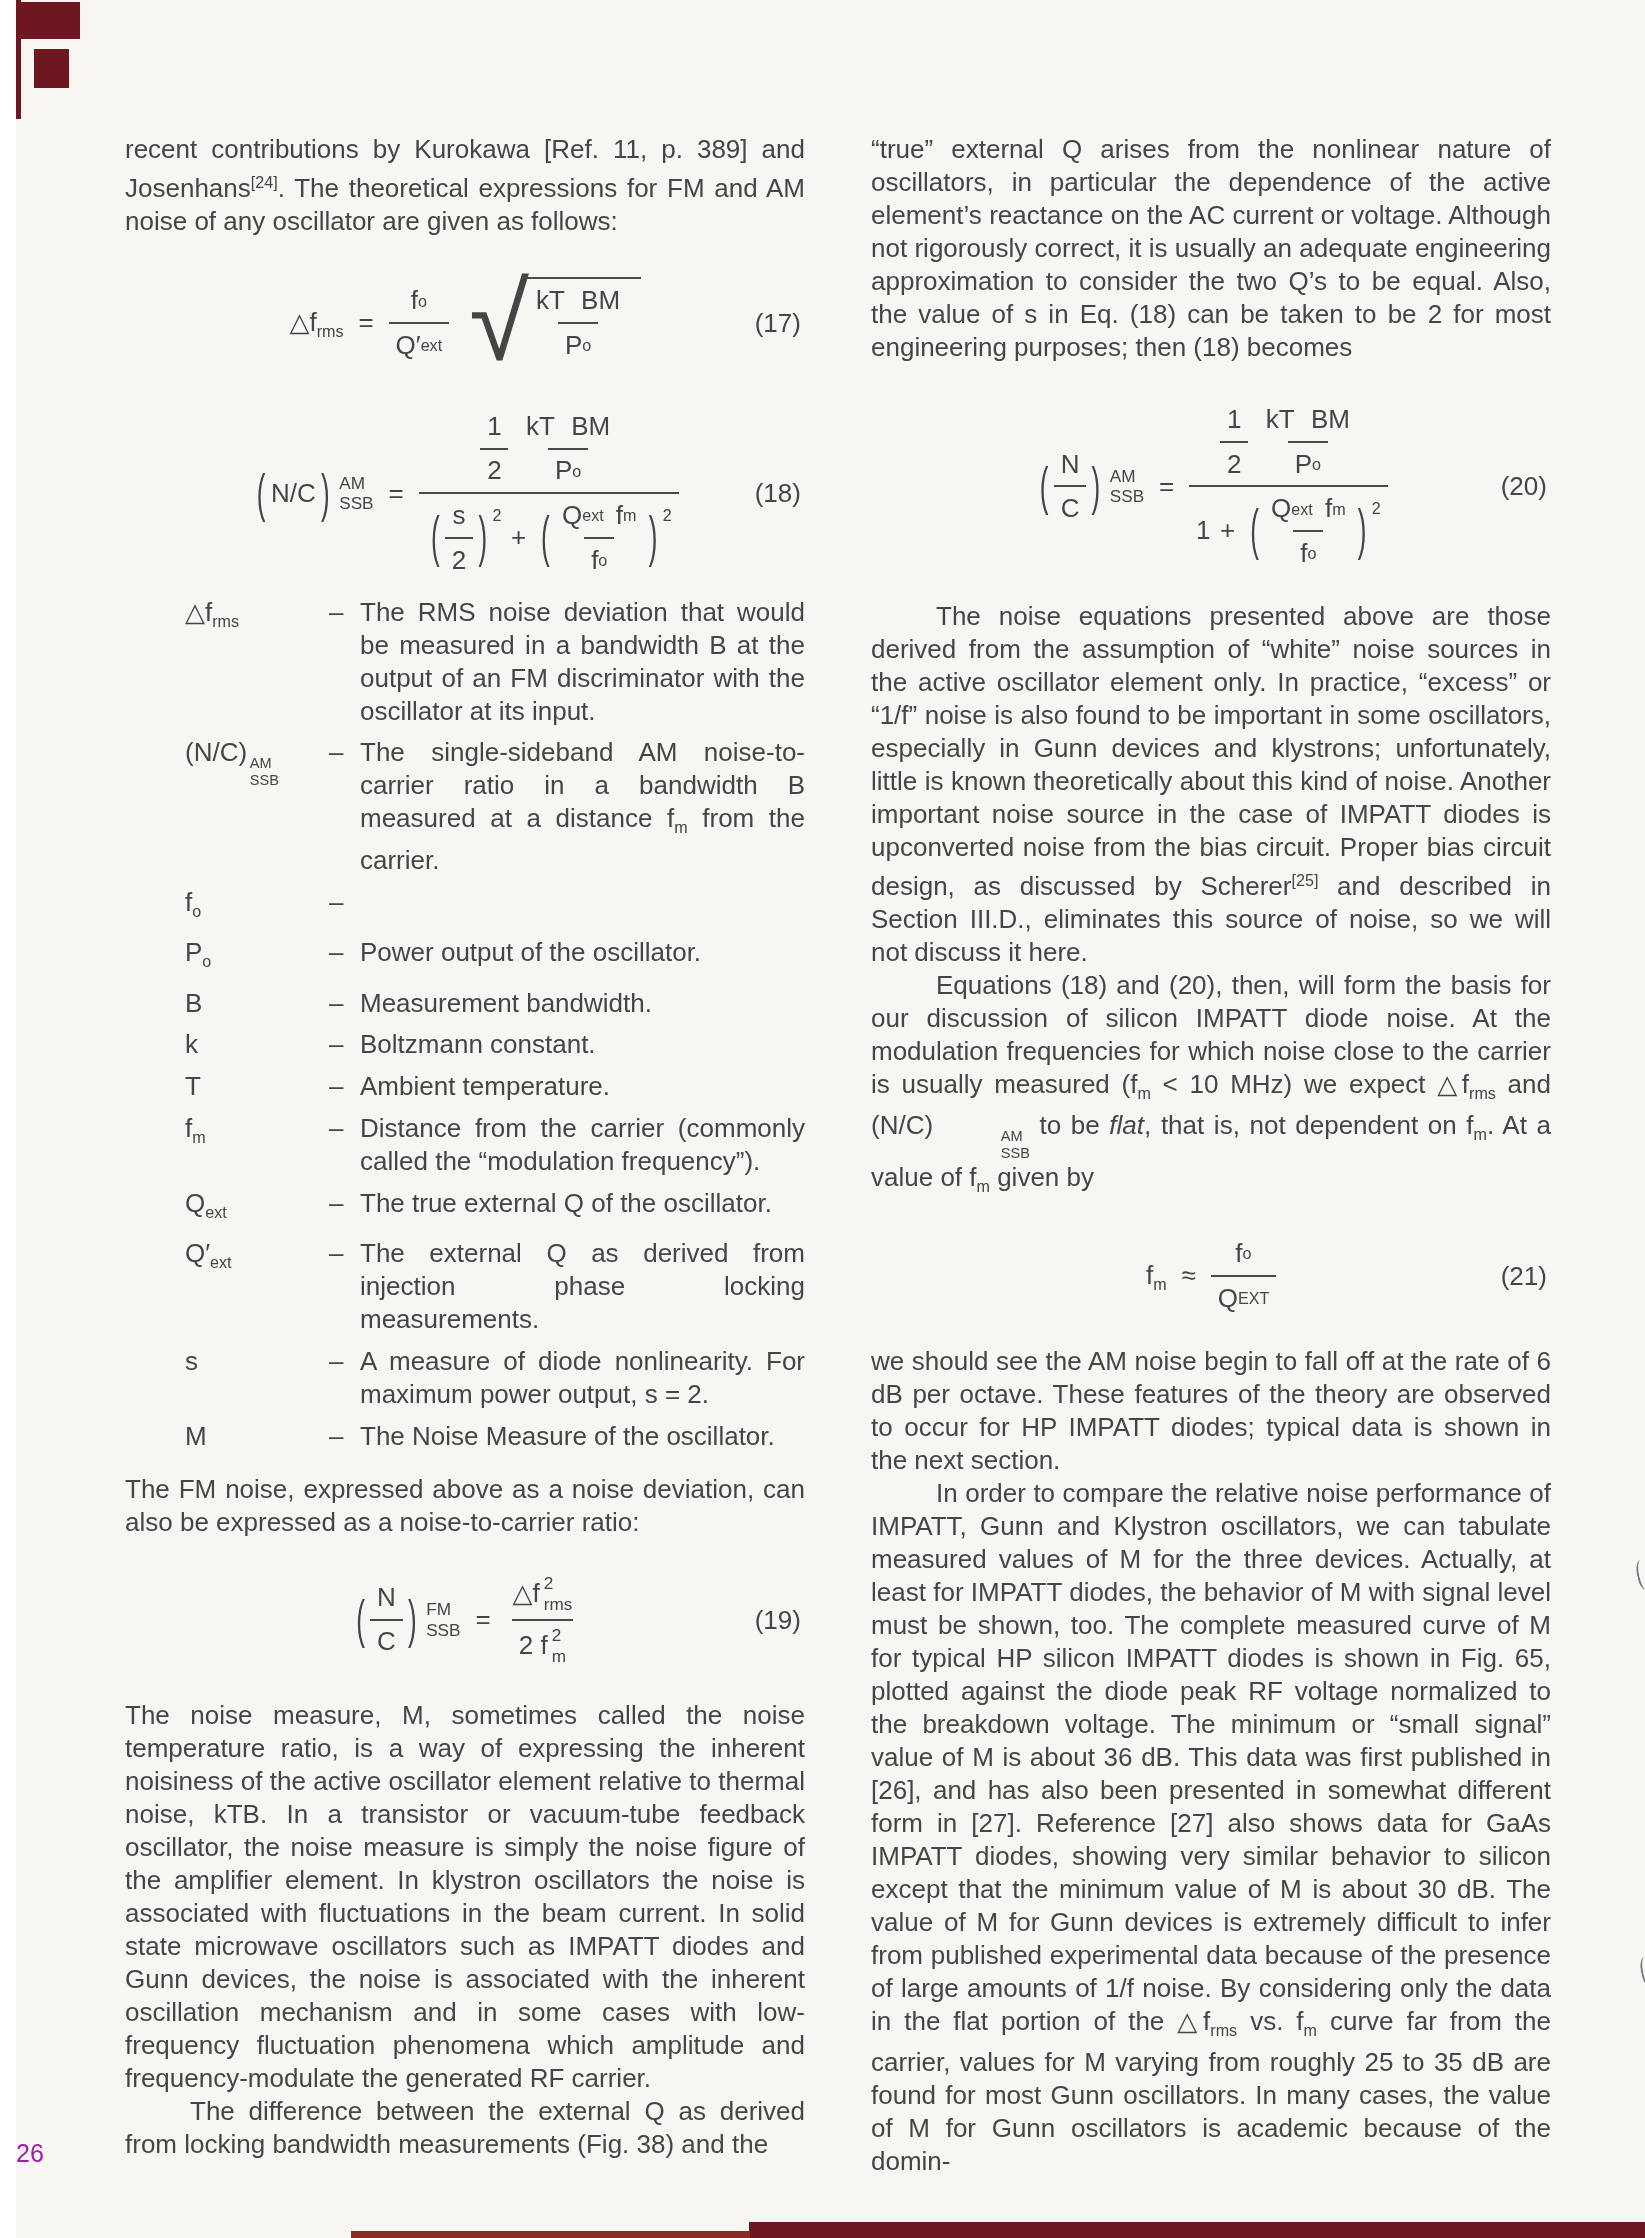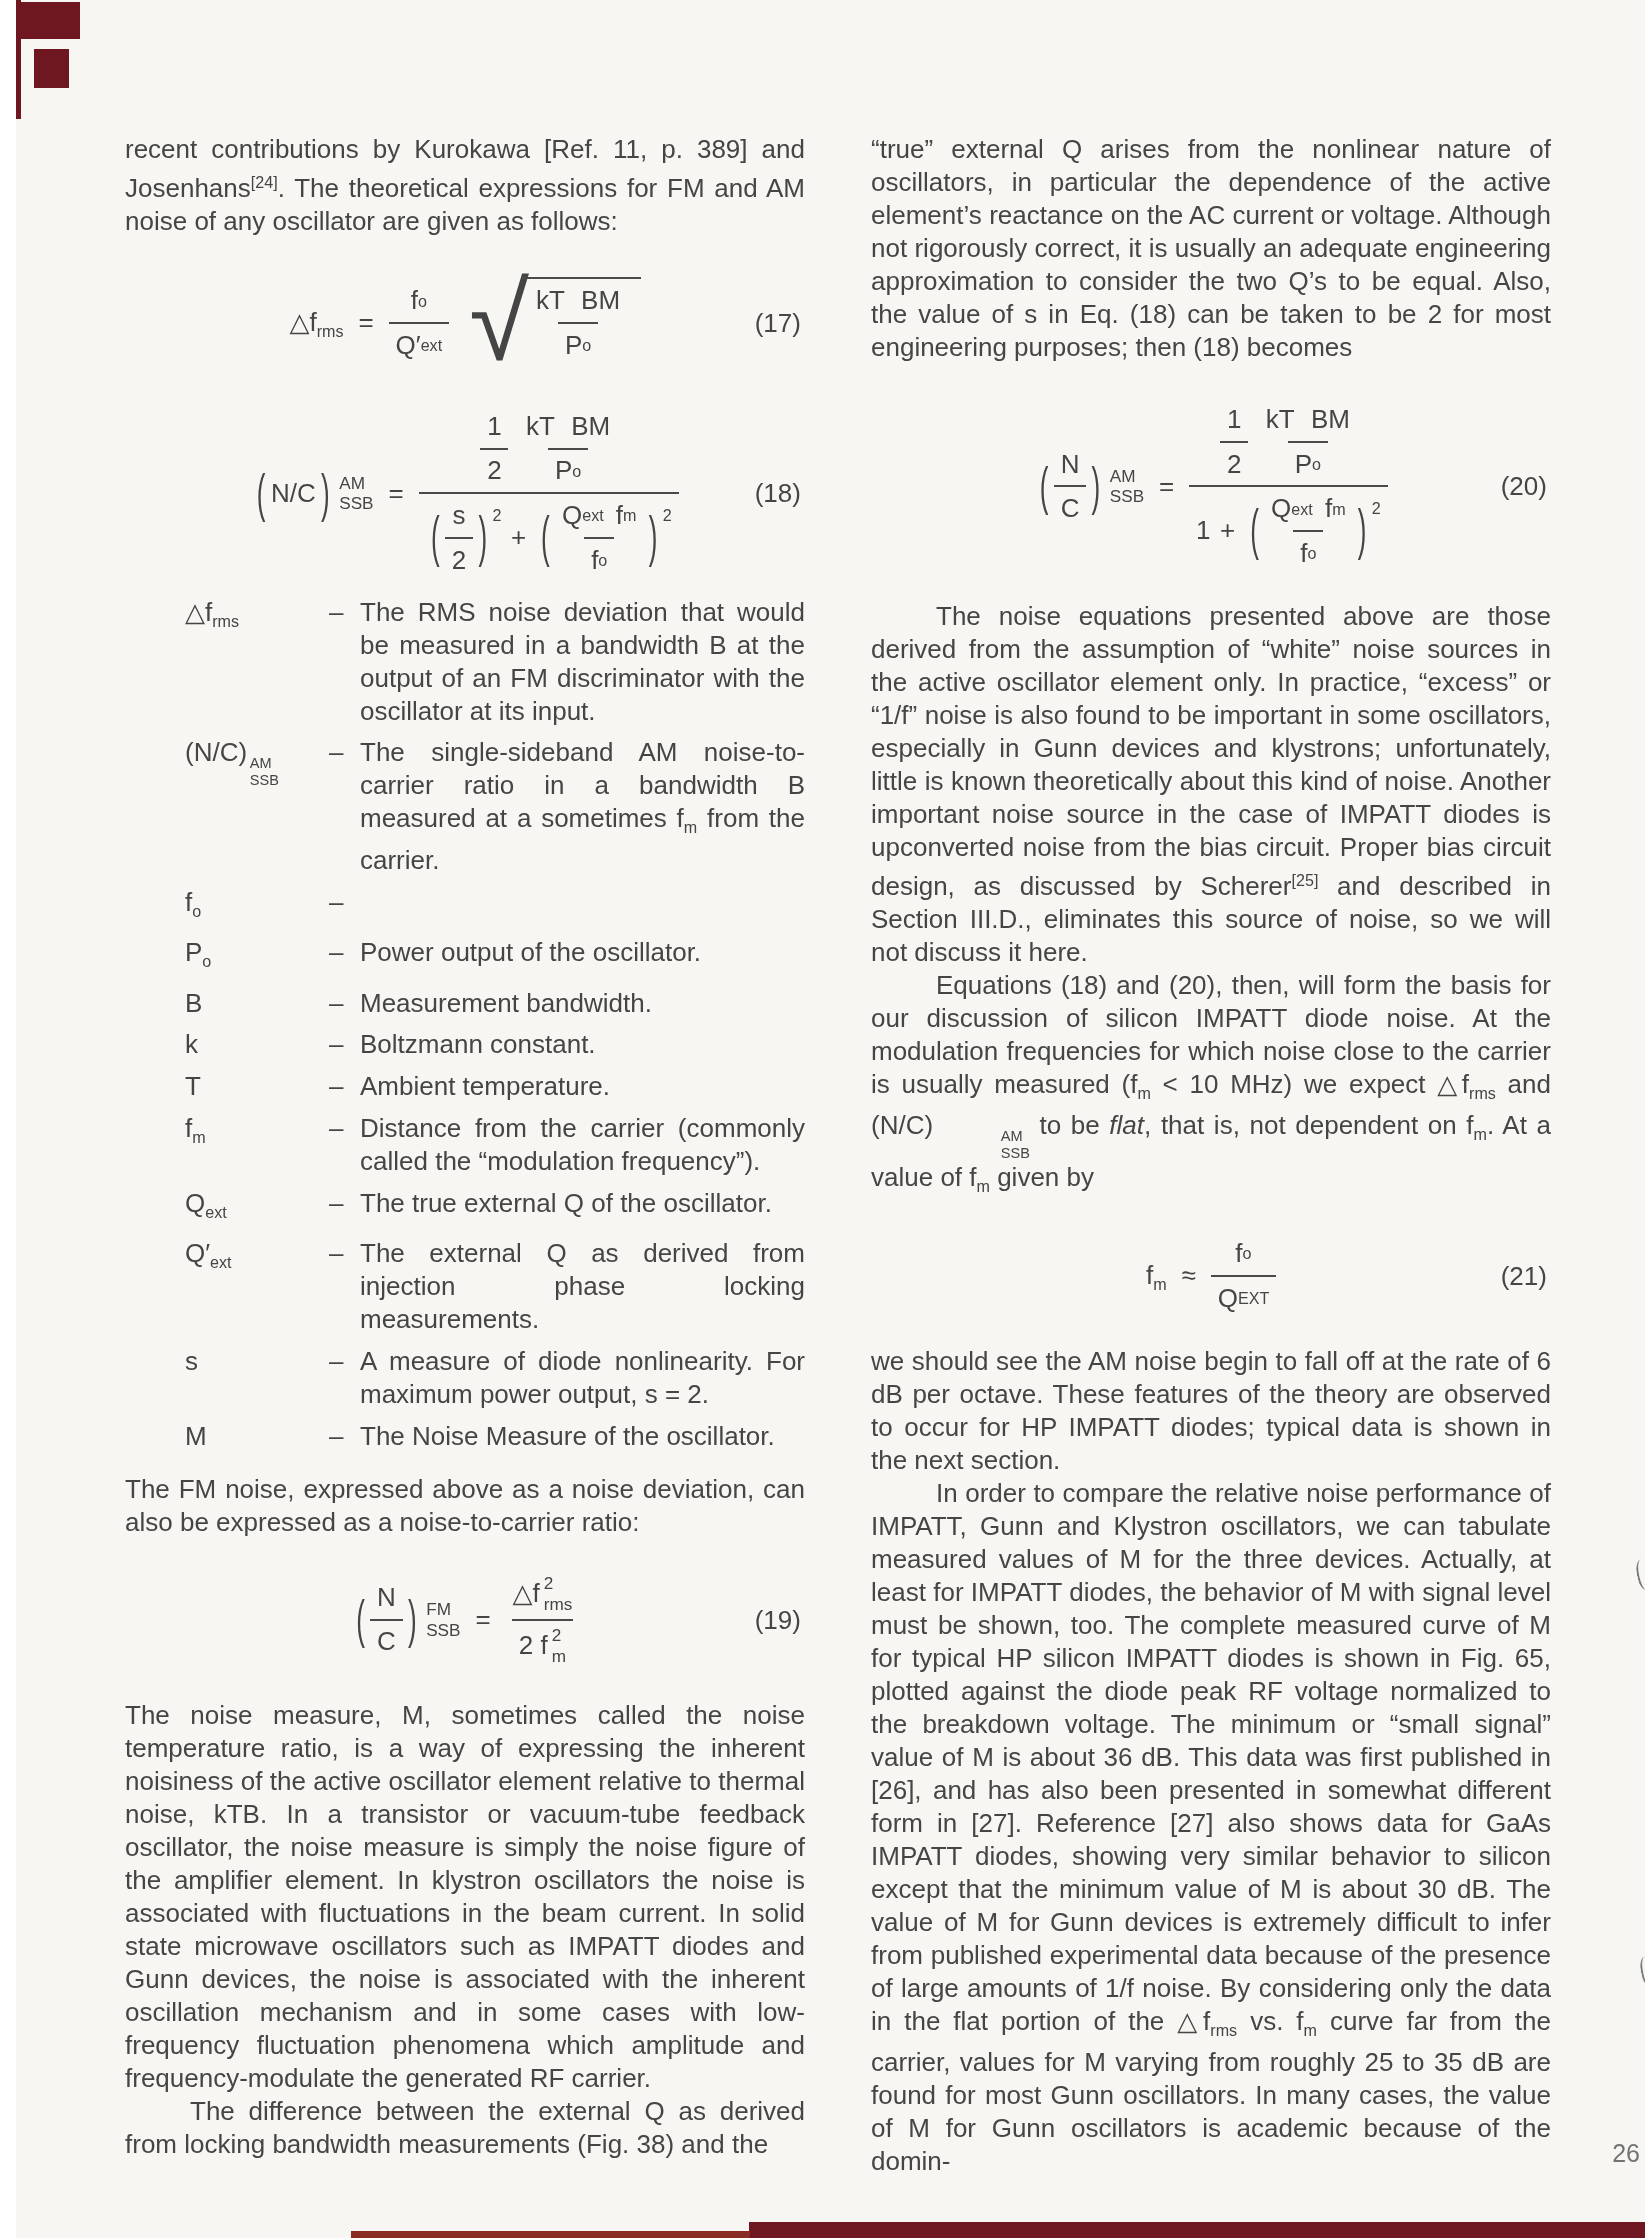--- a/index.html
+++ b/index.html
@@ -75,21 +75,21 @@
   
   .rsub{font-size:0.62em;vertical-align:-0.35em;}
   .rsup{font-size:0.62em;vertical-align:0.55em;}
   .ri{font-style:italic;}
   .stack{
     display:inline-flex;flex-direction:column;align-items:flex-start;
     font-size:0.56em;line-height:1.15;vertical-align:-0.45em;margin-left:2.7px;
   }
 
   
-  .pageno{position:absolute;left:0;width:1624px;top:2139px;text-align:right;font-size:25px;color:#737373;}
+  .pageno{position:absolute;left:0;width:1624px;top:2139px;text-align:left;font-size:25px;color:#a21caf;}
 
   
   .mark{position:absolute;background:#6e1721;}
   .mark.m1{left:4.1px;top:2px;width:60px;height:37px;}
   .mark.m2{left:17.7px;top:49px;width:35px;height:39px;}
   .mark.m3{left:0;top:0;width:5.4px;height:119px;}
   .mark.mb1{left:733px;top:2222px;width:913px;height:16.3px;}
   .mark.mb2{left:335px;top:2231px;width:399px;height:8.2px;background:#8a2b24;}
   .hook{position:absolute;width:12.2px;height:31px;border-left:2.7px solid #787878;border-radius:50% 0 0 45%;transform:rotate(-12deg);}
   .hook.h1{left:1631px;top:320px;}
@@ -207,21 +207,21 @@
         <span class="t"><span>△f</span><span class="rsub">rms</span></span>
         <span class="dash">–</span>
         <span class="x"><span>The RMS noise deviation that would be measured in a bandwidth B at the output of an FM discriminator with the oscillator at its input.</span></span>
       </div>
       <div class="def">
         <span class="t"><span>(N/C)</span><span class="stack">
               <span>AM</span>
               <span>SSB</span>
             </span></span>
         <span class="dash">–</span>
-        <span class="x"><span>The single-sideband AM noise-to-carrier ratio in a bandwidth B measured at a sometimes f</span><span class="rsub">m</span><span> from the carrier.</span></span>
+        <span class="x"><span>The single-sideband AM noise-to-carrier ratio in a bandwidth B measured at a distance f</span><span class="rsub">m</span><span> from the carrier.</span></span>
       </div>
       <div class="def">
         <span class="t"><span>f</span><span class="rsub">o</span></span>
         <span class="dash">–</span>
       </div>
       <div class="def">
         <span class="t"><span>P</span><span class="rsub">o</span></span>
         <span class="dash">–</span>
         <span class="x"><span>Power output of the oscillator.</span></span>
       </div>

